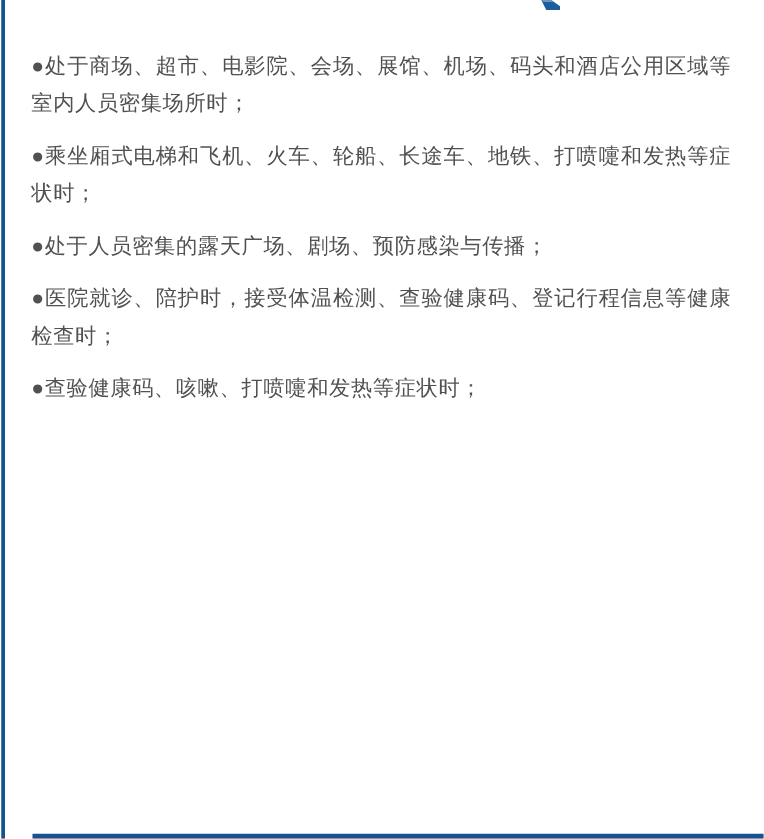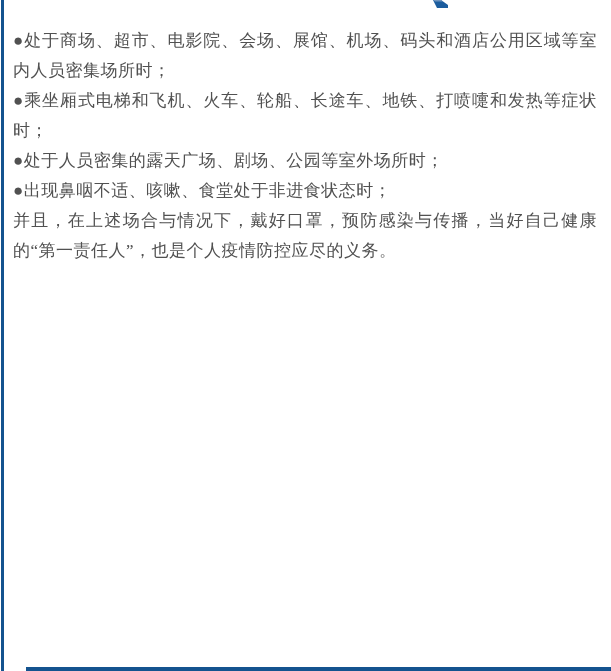--- a/index.html
+++ b/index.html
@@ -48,42 +48,42 @@
     top: 0;
     width: 611px;
     padding: 26px 14px 0 13px;
     color: #515151;
     font-size: 17px;
     line-height: 30px;
     letter-spacing: 0.5px;
     text-align: justify;
     text-justify: inter-character;
   }
-  .article p { margin: 0; font-family: Liberation Serif, serif; }
+  .article p { margin: 12px; }
   .bullet-para { margin-bottom: 12px; }
   .note-para { margin-top: 14px; }
   .closing-para { margin-top: 45px; }
 </style>
 </head>
 <body>
 
 <div class="page">
 
   <div class="left-rule"></div>
 
   <svg class="top-arrow" viewBox="0 0 15 8" xmlns="http://www.w3.org/2000/svg" aria-hidden="true">
     <path d="M0,0 L8,0 L15,5 L15,8 L4,8 Z" fill="#1c5d9e"></path>
     <path d="M0,0 L8,0 L10,1.5 L2,1.5 Z" fill="#6f94bd"></path>
   </svg>
 
   <div class="article">
     <p class="bullet-para">●处于商场、超市、电影院、会场、展馆、机场、码头和酒店公用区域等室内人员密集场所时；</p>
     <p class="bullet-para">●乘坐厢式电梯和飞机、火车、轮船、长途车、地铁、打喷嚏和发热等症状时；</p>
-    <p class="bullet-para">●处于人员密集的露天广场、剧场、公园等室外场所时；</p>
-    <p class="bullet-para">●出现鼻咽不适、咳嗽、食堂处于非进食状态时；</p>
+    <p class="bullet-para">●处于人员密集的露天广场、剧场、预防感染与传播；</p>
+    <p class="bullet-para">●医院就诊、陪护时，接受体温检测、查验健康码、登记行程信息等健康检查时；</p>
+    <p class="bullet-para">●查验健康码、咳嗽、打喷嚏和发热等症状时；</p>
 
 
-    <p class="closing-para">并且，在上述场合与情况下，戴好口罩，预防感染与传播，当好自己健康的“第一责任人”，也是个人疫情防控应尽的义务。</p>
   </div>
 
   <div class="bottom-rule"></div>
 
 </div>
 
 </body></html>

